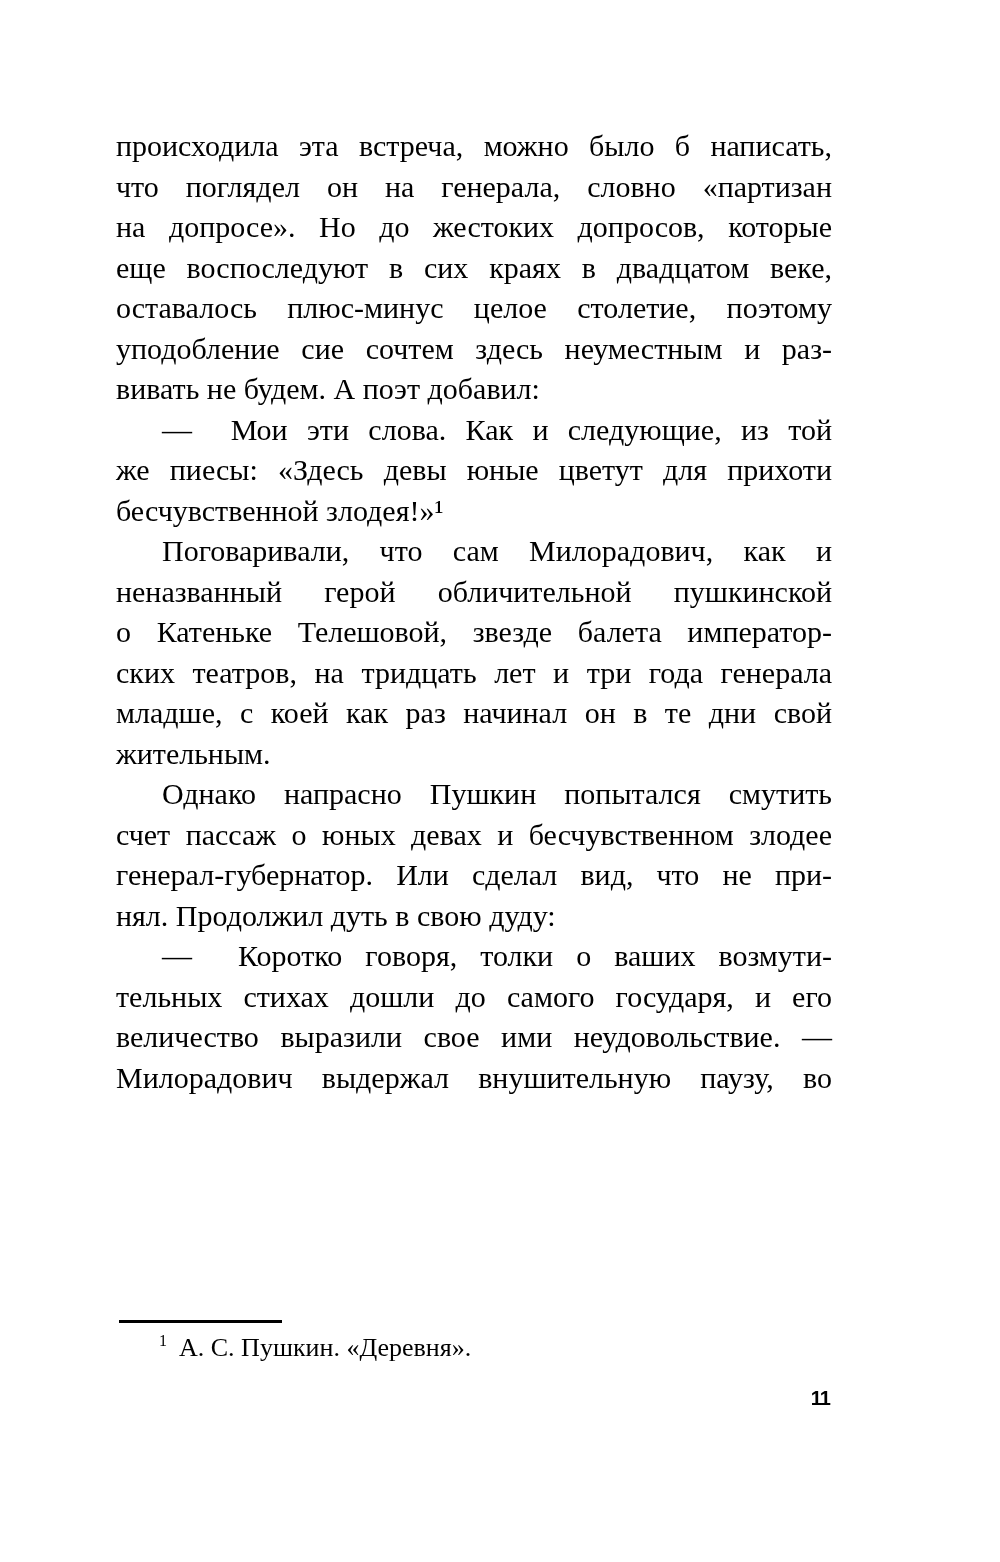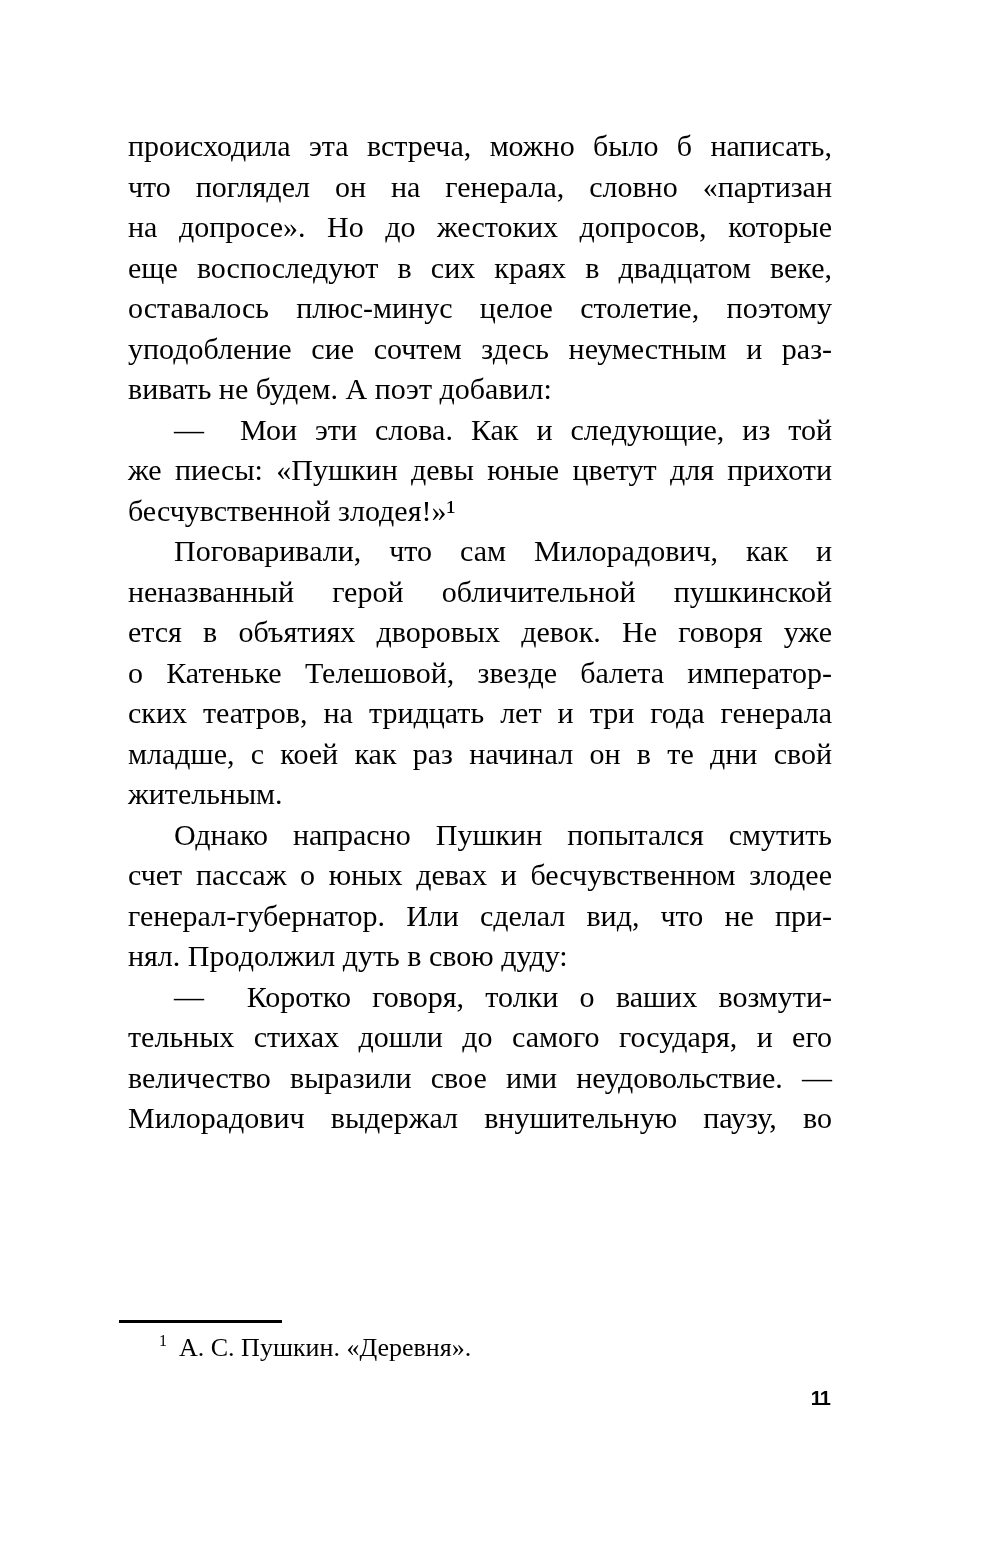--- a/index.html
+++ b/index.html
@@ -22,21 +22,20 @@
     width: 716px;
     font-family: "Liberation Serif", "DejaVu Serif", serif;
     font-size: 30px;
     line-height: 40.5px;
     color: var(--ink, #000000);
   }
   .line {
     text-align: justify;
     text-align-last: justify;
     white-space: normal;
-    margin-left: 12px;
   }
   .line.last {
     text-align-last: left;
   }
   .line.indent {
     text-indent: 46px;
   }
   .footnote {
     position: absolute;
     left: 119px;
@@ -81,25 +80,24 @@
 
   <main class="text-block">
       <div class="line">происходила эта встреча, можно было б написать,</div>
       <div class="line">что поглядел он на генерала, словно «партизан</div>
       <div class="line">на допросе». Но до жестоких допросов, которые</div>
       <div class="line">еще воспоследуют в сих краях в двадцатом веке,</div>
       <div class="line">оставалось плюс-минус целое столетие, поэтому</div>
       <div class="line">уподобление сие сочтем здесь неуместным и раз-</div>
       <div class="line last">вивать не будем. А поэт добавил:</div>
       <div class="line indent">—&nbsp; Мои эти слова. Как и следующие, из той</div>
-      <div class="line">же пиесы: «Пушкин девы юные цветут для прихоти</div>
+      <div class="line">же пиесы: «Здесь девы юные цветут для прихоти</div>
       <div class="line last">бесчувственной злодея!»¹</div>
       <div class="line indent">Поговаривали, что сам Милорадович, как и</div>
       <div class="line">неназванный герой обличительной пушкинской</div>
-      <div class="line">ется в объятиях дворовых девок. Не говоря уже</div>
       <div class="line">о Катеньке Телешовой, звезде балета император-</div>
       <div class="line">ских театров, на тридцать лет и три года генерала</div>
       <div class="line">младше, с коей как раз начинал он в те дни свой</div>
       <div class="line last">жительным.</div>
       <div class="line indent">Однако напрасно Пушкин попытался смутить</div>
       <div class="line">счет пассаж о юных девах и бесчувственном злодее</div>
       <div class="line">генерал-губернатор. Или сделал вид, что не при-</div>
       <div class="line last">нял. Продолжил дуть в свою дуду:</div>
       <div class="line indent">—&nbsp; Коротко говоря, толки о ваших возмути-</div>
       <div class="line">тельных стихах дошли до самого государя, и его</div>

